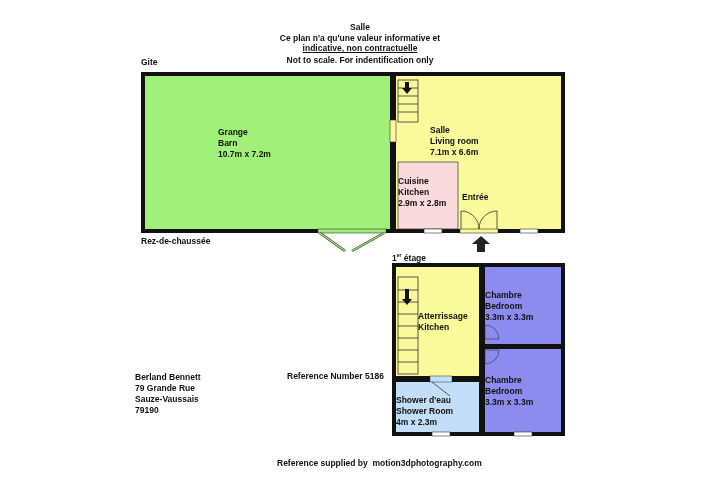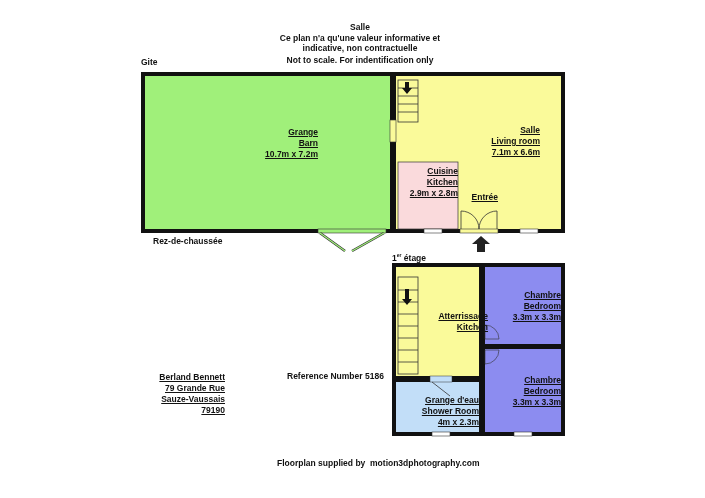--- a/index.html
+++ b/index.html
@@ -1,31 +1,31 @@
 <!DOCTYPE html>
 <html><head>
 <meta charset="utf-8">
 <style>
   html,body{margin:0;padding:0;background:#fff;}
   body{width:705px;height:498px;position:relative;overflow:hidden;font-family:"Liberation Sans",sans-serif;font-weight:bold;color:#111;}
   .t{position:absolute;font-size:8.5px;line-height:11px;text-align:center;white-space:nowrap;}
   .l{text-align:center;}
-  .lbl{position:absolute;font-size:8.5px;line-height:11px;text-align:right;text-decoration:underline;}
+  .lbl{position:absolute;font-size:8.5px;line-height:11px;text-align:left;}
   svg{position:absolute;left:0;top:0;}
 </style>
 </head>
 <body>
 
 <div class="t" style="left:260px;top:22px;width:200px;">Salle</div>
 <div class="t" style="left:230px;top:33px;width:260px;">Ce plan n'a qu'une valeur informative et</div>
-<div class="t" style="left:230px;top:43px;width:260px;">indicative, non contractuelle</div>
+<div class="t" style="left:230px;top:43px;width:260px;text-decoration:underline;">indicative, non contractuelle</div>
 <div class="t" style="left:230px;top:55px;width:260px;">Not to scale.  For indentification only</div>
 
 <div class="t l" style="left:141px;top:57px;">Gite</div>
-<div class="t l" style="left:153px;top:236px;">Rez-de-chaussée</div>
+<div class="t l" style="left:141px;top:236px;">Rez-de-chaussée</div>
 <div class="t l" style="left:392px;top:250px;"><span>1</span><sup style="font-size:5px;">er</sup><span> étage</span></div>
 
 <svg width="705" height="498">
 
   <rect x="141" y="72" width="424" height="161" fill="#111"></rect>
   <rect x="145" y="76" width="245" height="153" fill="#a0f07a"></rect>
   <rect x="396" y="76" width="165" height="153" fill="#fafa9a"></rect>
   <rect x="398" y="162" width="60" height="67" fill="#fadadc" stroke="#333" stroke-width="0.7"></rect>
 
   <g stroke="#333" stroke-width="0.8" fill="none">
@@ -83,21 +83,21 @@
 <div class="lbl" style="left:218px;top:127px;width:100px;">
   <div>Grange</div>
   <div>Barn</div>
   <div>10.7m x 7.2m</div>
 </div>
 <div class="lbl" style="left:430px;top:125px;width:110px;">
   <div>Salle</div>
   <div>Living room</div>
   <div>7.1m x 6.6m</div>
 </div>
-<div class="lbl" style="left:398px;top:166px;width:60px;">
+<div class="lbl" style="left:398px;top:176px;width:60px;">
   <div>Cuisine</div>
   <div>Kitchen</div>
   <div>2.9m x 2.8m</div>
 </div>
 <div class="lbl" style="left:462px;top:192px;width:36px;">Entrée</div>
 
 <div class="lbl" style="left:418px;top:311px;width:70px;">
   <div>Atterrissage</div>
   <div>Kitchen</div>
 </div>
@@ -105,29 +105,29 @@
   <div>Chambre</div>
   <div>Bedroom</div>
   <div>3.3m x 3.3m</div>
 </div>
 <div class="lbl" style="left:485px;top:375px;width:76px;">
   <div>Chambre</div>
   <div>Bedroom</div>
   <div>3.3m x 3.3m</div>
 </div>
 <div class="lbl" style="left:396px;top:395px;width:83px;">
-  <div>Grange d'eau</div>
+  <div>Shower d'eau</div>
   <div>Shower Room</div>
   <div>4m x 2.3m</div>
 </div>
 
 <div class="lbl" style="left:135px;top:372px;width:90px;">
   <div>Berland Bennett</div>
   <div>79 Grande Rue</div>
   <div>Sauze-Vaussais</div>
   <div>79190</div>
 </div>
 <div class="t l" style="left:287px;top:371px;">Reference Number 5186</div>
 
 <div class="t l" style="left:277px;top:458px;">
-  <span>Floorplan supplied by</span>&nbsp;
+  <span>Reference supplied by</span>&nbsp;
   <span>motion3dphotography.com</span>
 </div>
 
 </body></html>

